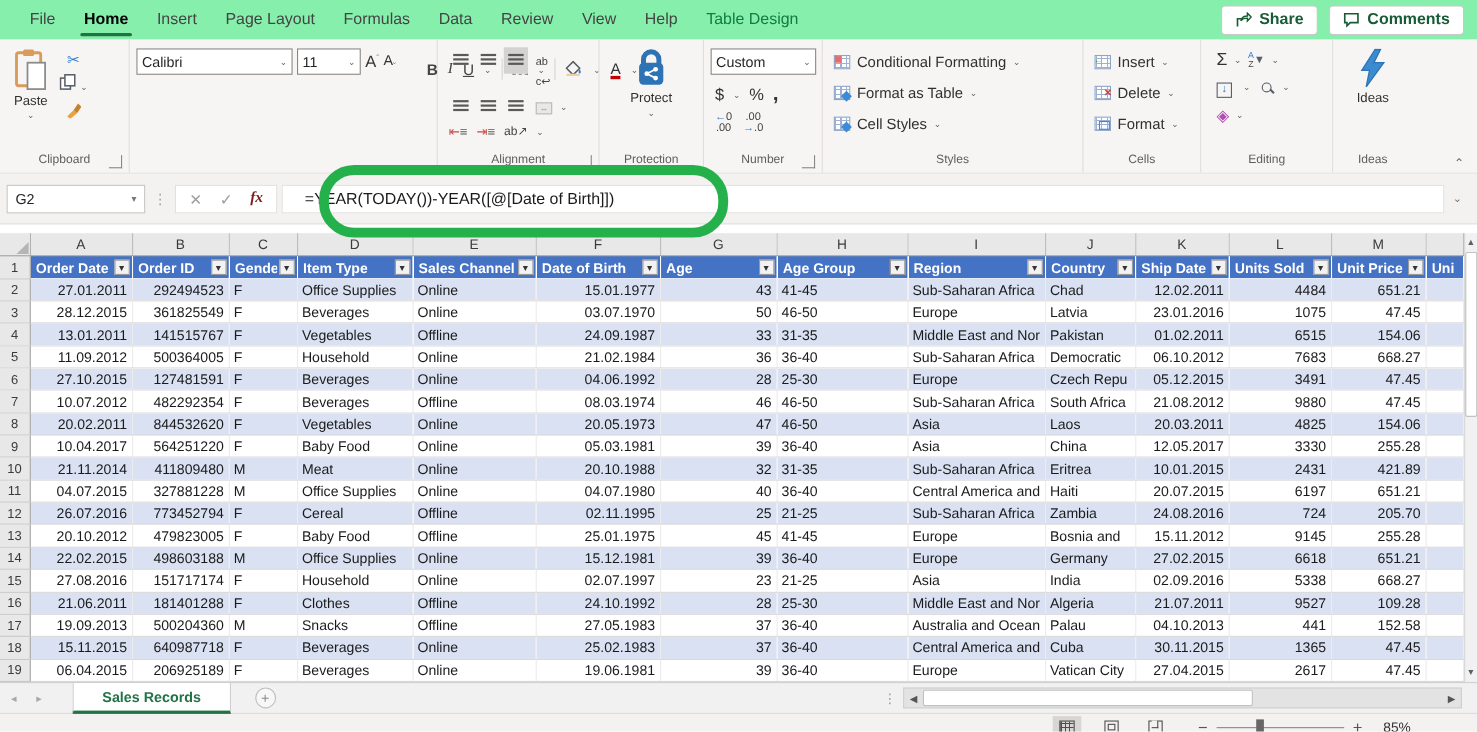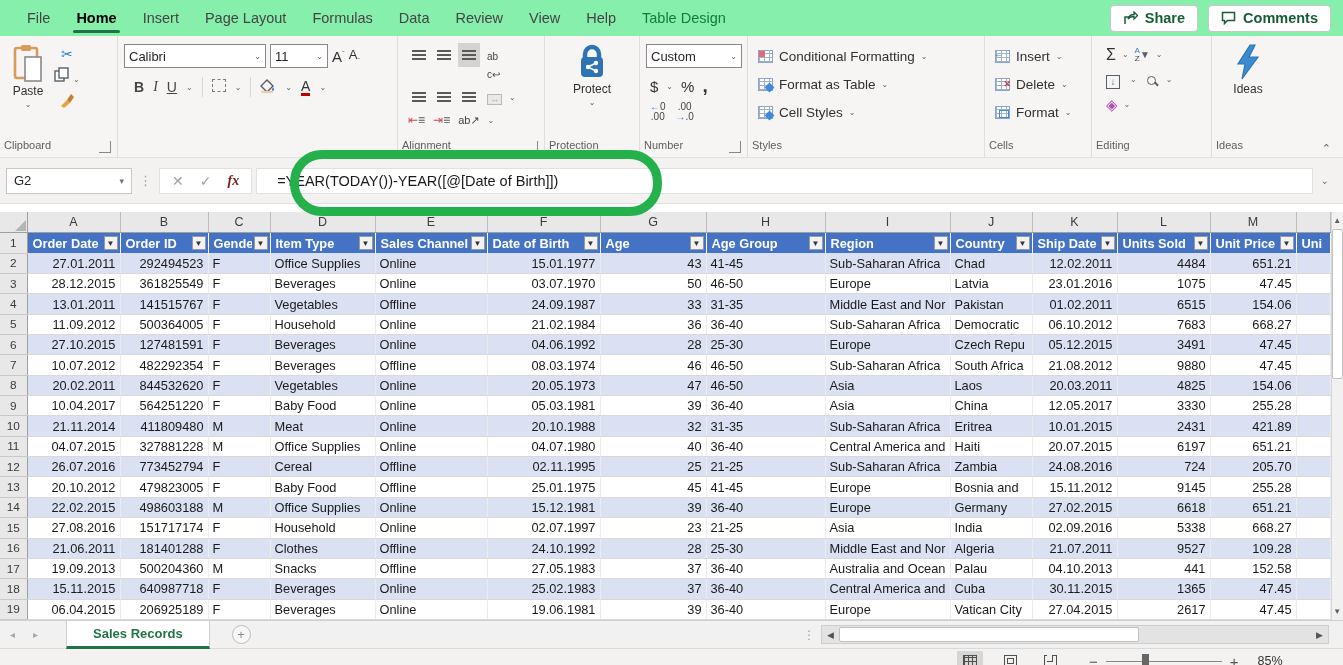--- a/index.html
+++ b/index.html
@@ -14,21 +14,21 @@
   .tab.contextual { color:#107C41; }
   .tabbar-right { margin-left:auto; display:flex; gap:10px; padding-right:12px;justify-content:flex-end; }
   .pill-btn { display:flex; align-items:center; gap:7px; border:1px solid #c8c8c8; border-radius:4px;
     height:27px; padding:0 12px; font-size:14.5px; font-weight:700; color:#185c37; background:#fff; }
   .pill-btn svg { display:block; }
 
   
   .ribbon { height:122px; background:#f6f5f4; border-bottom:1px solid #e1e0de; display:flex; position:relative; }
   .rgroup { display:flex; flex-direction:column; border-right:1px solid #e0dedc; padding:4px 4px 0 4px; position:relative; }
   .rgroup-body { flex:1; display:flex; align-items:flex-start; }
-  .rgroup-label { height:21px; font-size:11px; color:#605e5c; text-align:left; line-height:18px; position:relative; }
+  .rgroup-label { height:21px; font-size:11px; color:#605e5c; text-align:center; line-height:18px; position:relative; }
   .launcher { position:absolute; right:2px; bottom:4px; width:12px; height:12px; border:1px solid #8a8886; border-top:none; border-left:none; font-size:8px; color:#605e5c; line-height:10px; }
   .bigbtn { display:flex; flex-direction:column; align-items:center; justify-content:flex-start; padding:4px 8px; font-size:12px; color:#323130; gap:2px; }
   .chev { font-size:8px; color:#605e5c; }
   .minicol { display:flex; flex-direction:column; gap:5px; padding:6px 2px; }
   .mini { font-size:14px; color:#4a5660; line-height:16px; text-align:center; }
   .combo { background:#fff; border:1px solid #8a8886; height:24px; display:flex; align-items:center;
     font-size:13px; color:#262626; padding:0 4px; justify-content:space-between; }
   .fontrow { display:flex; gap:4px; align-items:center; }
   .btnrow { display:flex; gap:9px; align-items:center; margin-top:9px; font-size:14px; color:#444; }
   .sep-v { width:1px; height:20px; background:#d8d6d4; }
@@ -166,21 +166,21 @@
         <span class="mini"><svg width="15" height="15">
               <path d="M2 13 L8 7 L11 10 L5 15 Z" fill="#E8A33D"></path>
               <path d="M8 7 L12 1 L15 4 L11 10 Z" fill="#c87f2a"></path>
             </svg></span>
       </div>
     </div>
     <div class="rgroup-label"><span>Clipboard</span><span class="launcher"></span></div>
   </div>
 
   <div class="rgroup" style="width:280px">
-    <div class="rgroup-body" style="flex-direction:column; padding:4px 2px 0;">
+    <div class="rgroup-body" style="flex-direction:row; padding:4px 2px 0;gap:18px;">
       <div class="fontrow">
         <div class="combo" style="width:142px">
             <span>Calibri</span>
             <span class="chev">⌄</span>
           </div>
         <div class="combo" style="width:58px">
             <span>11</span>
             <span class="chev">⌄</span>
           </div>
         <span style="font-size:15px;color:#333">A<sup style="color:#2b7cd3;font-size:8px">ˆ</sup></span>

